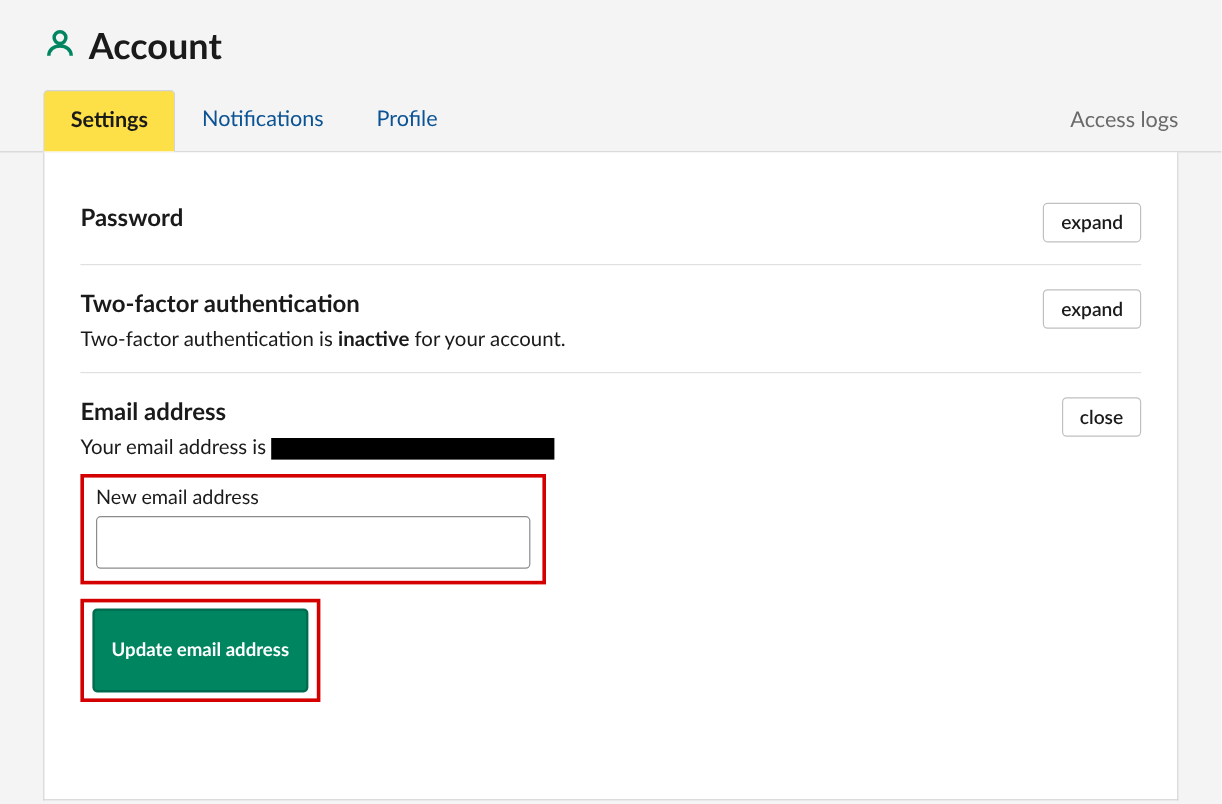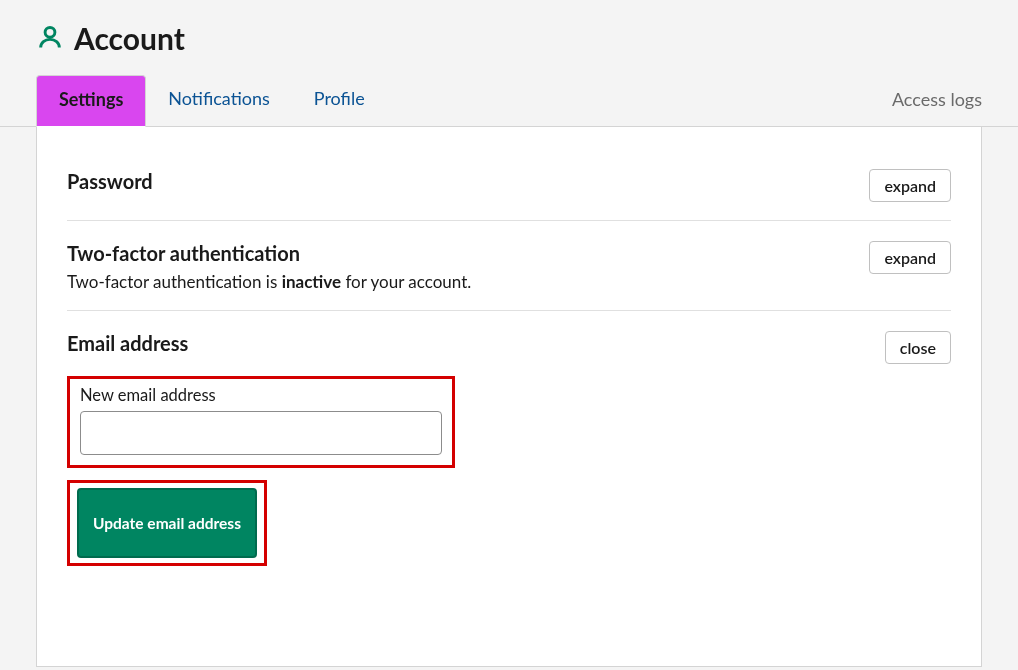--- a/index.html
+++ b/index.html
@@ -46,21 +46,21 @@
     .tab {
       padding: 12px 22px 16px;
       font-size: 18px;
       font-weight: 400;
       color: #0b5394;
       cursor: pointer;
       position: relative;
       top: 1px;
     }
     .tab.active {
-      background: #d946ef;
+      background: #fde047;
       color: #1a1a1a;
       font-weight: 700;
       border: 1px solid #d4d4d4;
       border-bottom-color: #fff;
       border-top-left-radius: 4px;
       border-top-right-radius: 4px;
     }
     .tabs-right {
       padding: 12px 0 16px;
       font-size: 18px;
@@ -205,20 +205,23 @@
         </p>
       </div>
       <button class="btn-outline">expand</button>
     </div>
   </div>
 
   <div class="section">
     <div class="section-header">
       <div>
         <h2>Email address</h2>
+        <p class="section-sub">
+          <span>Your email address is </span><span class="redacted"></span>
+        </p>
       </div>
       <button class="btn-outline">close</button>
     </div>
 
     <div class="form-block">
 
       <div class="hl-group">
         <label>New email address</label>
         <input type="text" value="" style="">
       </div>

